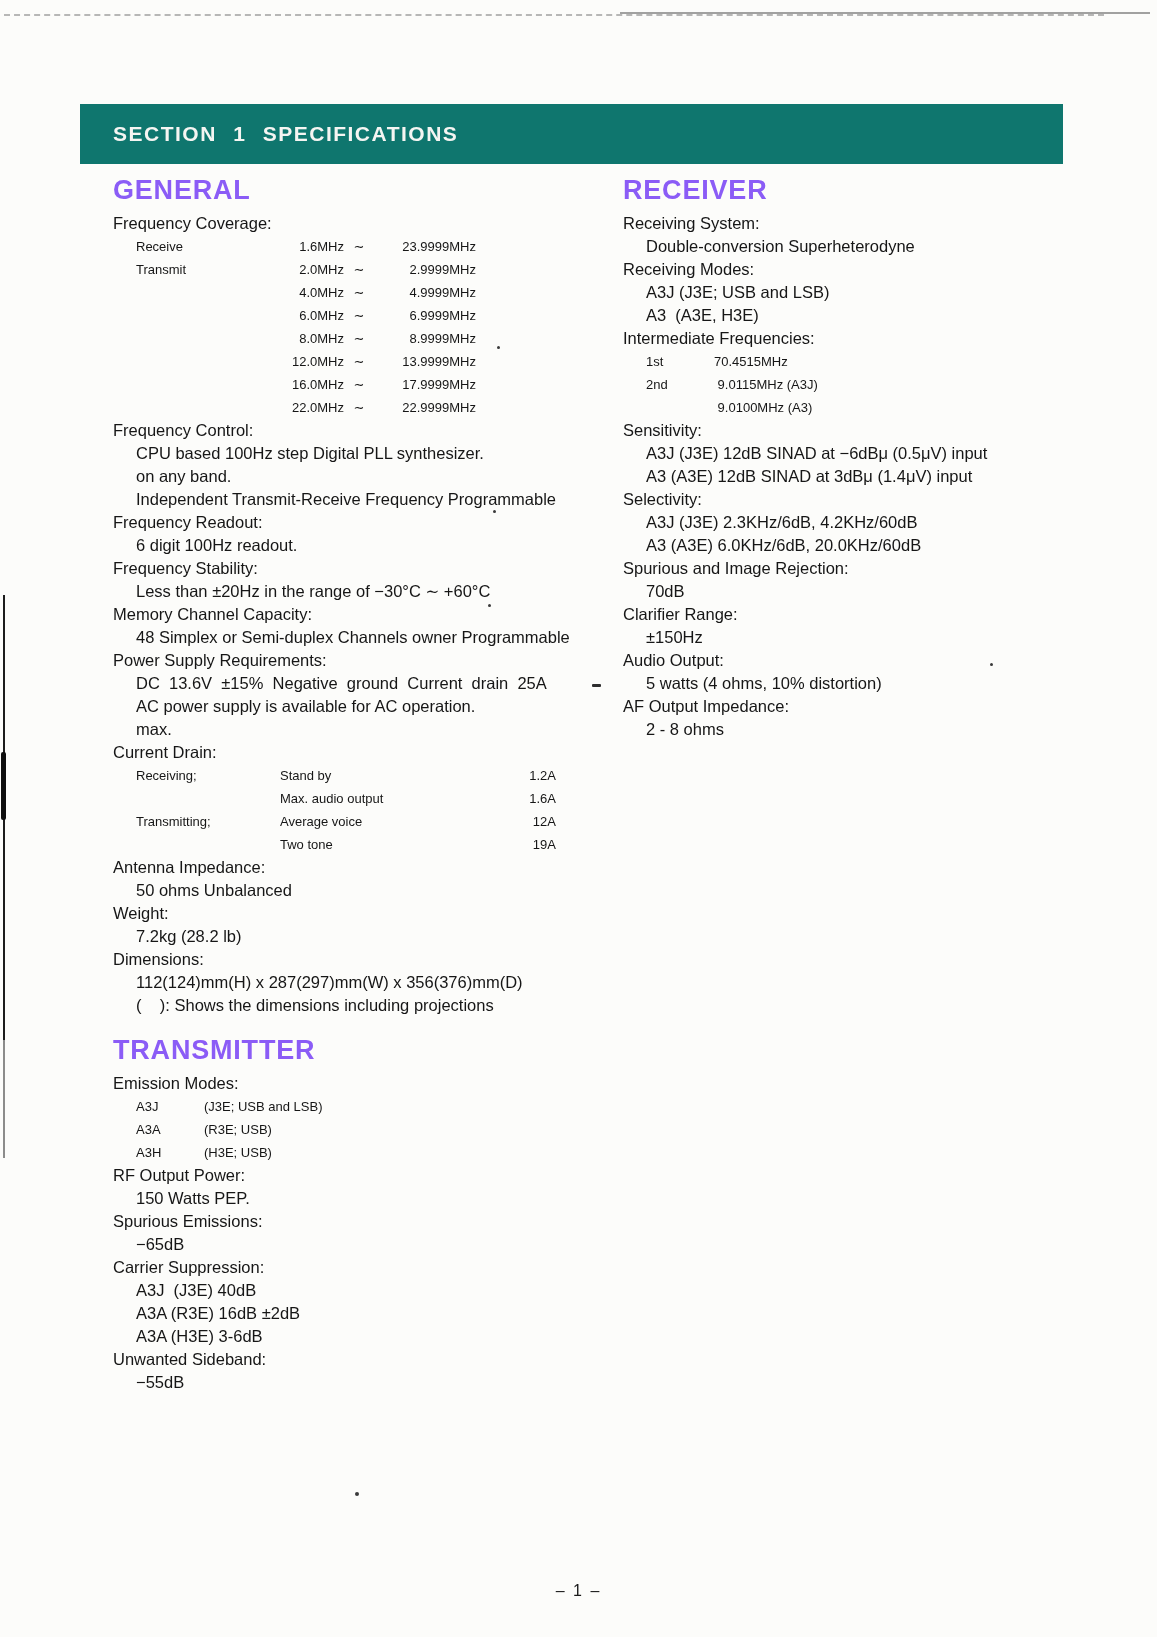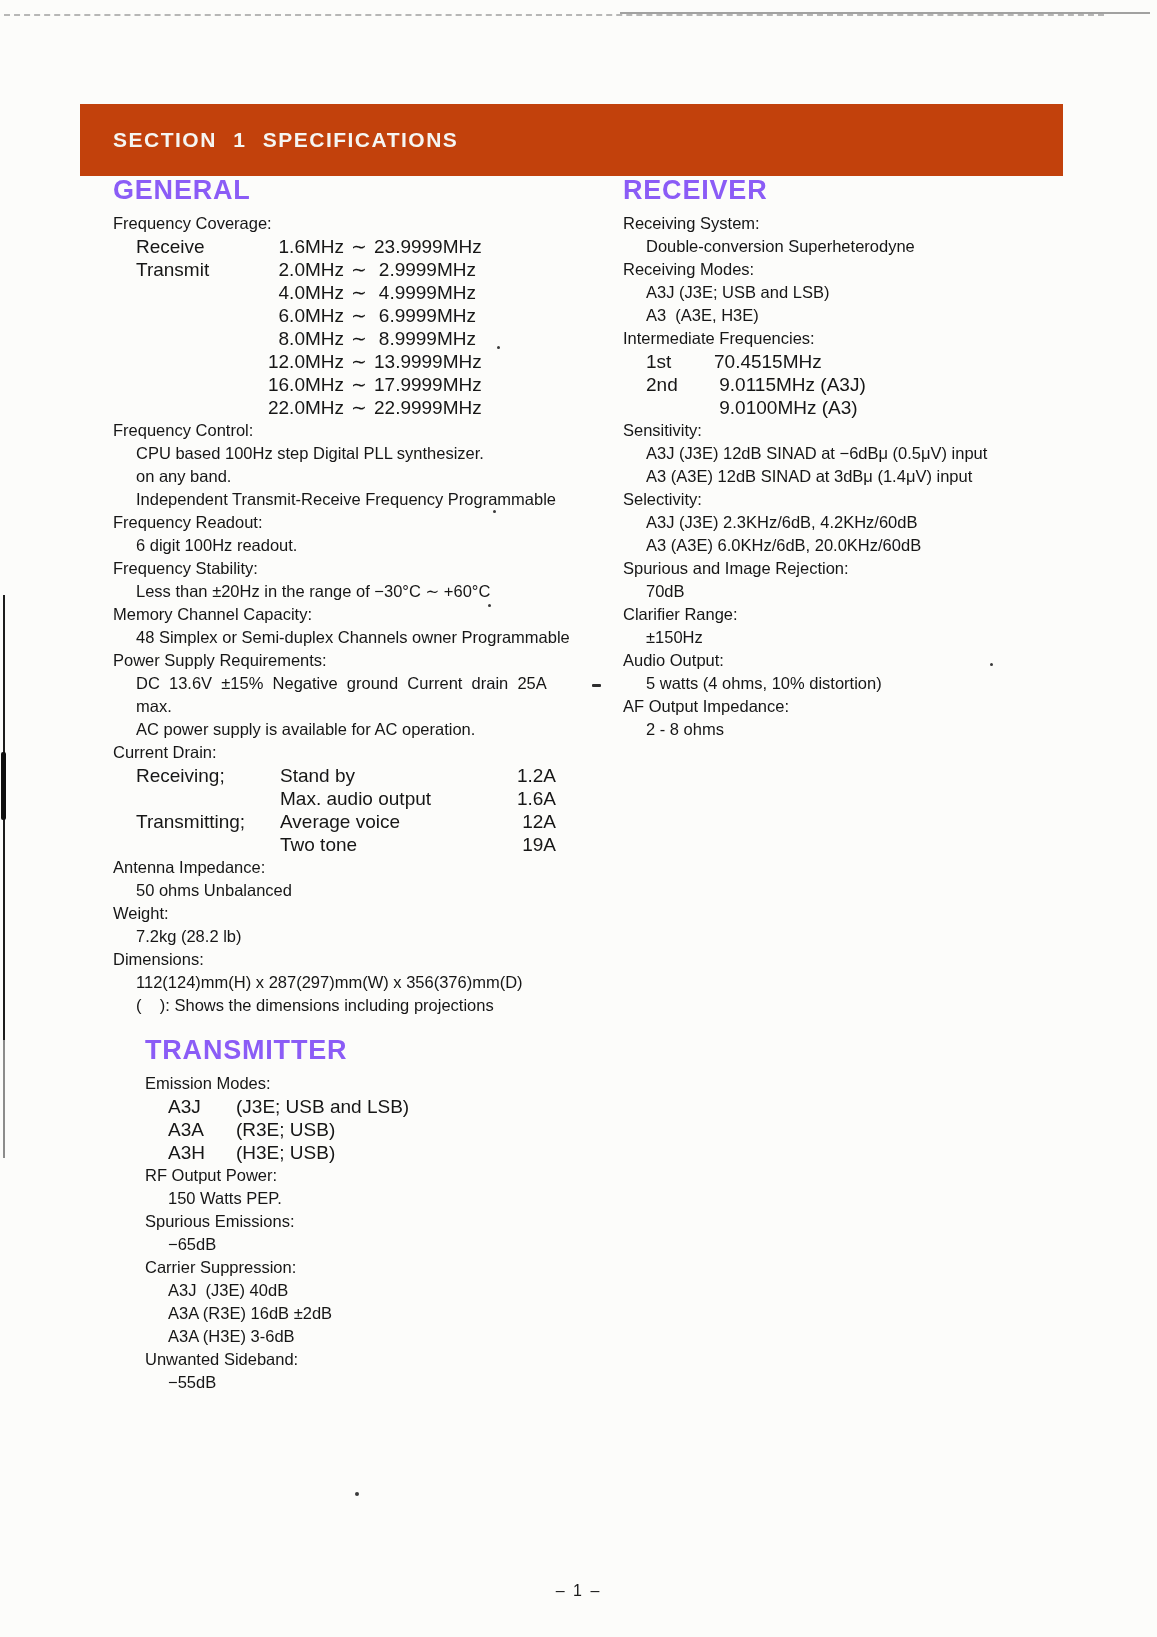--- a/index.html
+++ b/index.html
@@ -17,44 +17,44 @@
   .scan-top-line{position:absolute;top:14px;left:4px;width:1100px;border-top:2px dashed rgba(70,70,70,.38);}
   .scan-top-line2{position:absolute;top:12px;left:620px;width:530px;border-top:2px solid rgba(50,50,50,.45);}
   .edge-line{left:3px;top:595px;width:2px;height:445px;}
   .edge-blob{left:1px;top:752px;width:5px;height:68px;background:#0e0e0e;border-radius:2px;}
   .edge-line2{left:3px;top:1040px;width:2px;height:118px;opacity:.5;}
   .dot{position:absolute;background:#3a3a3a;border-radius:50%;}
   .af-dash{left:592px;top:684px;width:9px;height:3px;background:#2e2e2e;}
 
   
   .section-bar{
-    position:absolute;left:80px;top:104px;width:983px;height:72px;
-    background:#c2410c;
+    position:absolute;left:80px;top:104px;width:983px;height:60px;
+    background:#0f766e;
     display:flex;align-items:center;
   }
   .bar-title{
     color:#f5f5f2;font-size:21px;font-weight:bold;
     letter-spacing:1.5px;word-spacing:9px;
     padding-left:33px;white-space:pre;
   }
 
   
   .col{position:absolute;top:178px;}
   .col-left{left:113px;width:480px;}
   .col-right{left:623px;width:470px;}
 
-  .spec-section + .spec-section{margin-top:21px;margin-left:32px;}
+  .spec-section + .spec-section{margin-top:21px;}
   .spec-heading{
     font-size:27px;font-weight:bold;letter-spacing:.8px;
     margin:0 0 10px 0;line-height:24px;color:#8b5cf6;
   }
   .spec-entry{margin:0;}
   .spec-label{font-size:16.5px;line-height:23px;white-space:pre;}
   .spec-line{font-size:16.5px;line-height:23px;margin-left:23px;white-space:pre;}
-  .spec-row{font-size:19px;line-height:23px;margin-left:23px;white-space:nowrap;}
+  .spec-row{font-size:13px;line-height:23px;margin-left:23px;white-space:nowrap;}
 
   
   .row-freq .rk{display:inline-block;width:128px;}
   .row-freq .rf{display:inline-block;width:80px;text-align:right;}
   .row-freq .tld{display:inline-block;width:30px;text-align:center;}
   .row-freq .rt{display:inline-block;width:102px;text-align:right;}
 
   
   .row-drain{display:flex;width:420px;gap:22px;}
   .row-drain .dk{display:inline-block;width:122px;flex:none;}
@@ -118,22 +118,22 @@
           <div class="spec-label">Frequency Stability:</div>
           <div class="spec-line">Less than ±20Hz in the range of −30°C ∼ +60°C</div>
         </div>
         <div class="spec-entry">
           <div class="spec-label">Memory Channel Capacity:</div>
           <div class="spec-line">48 Simplex or Semi-duplex Channels owner Programmable</div>
         </div>
         <div class="spec-entry">
           <div class="spec-label">Power Supply Requirements:</div>
           <div class="spec-line">DC  13.6V  ±15%  Negative  ground  Current  drain  25A</div>
+          <div class="spec-line">AC power supply is available for AC operation.</div>
           <div class="spec-line">max.</div>
-          <div class="spec-line">AC power supply is available for AC operation.</div>
         </div>
         <div class="spec-entry">
           <div class="spec-label">Current Drain:</div>
           <div class="spec-row row-drain">
             <span class="dk">Receiving;</span>
             <span class="dd">Stand by</span>
             <span class="dv">1.2A</span>
           </div>
           <div class="spec-row row-drain">
             <span class="dk"></span>

